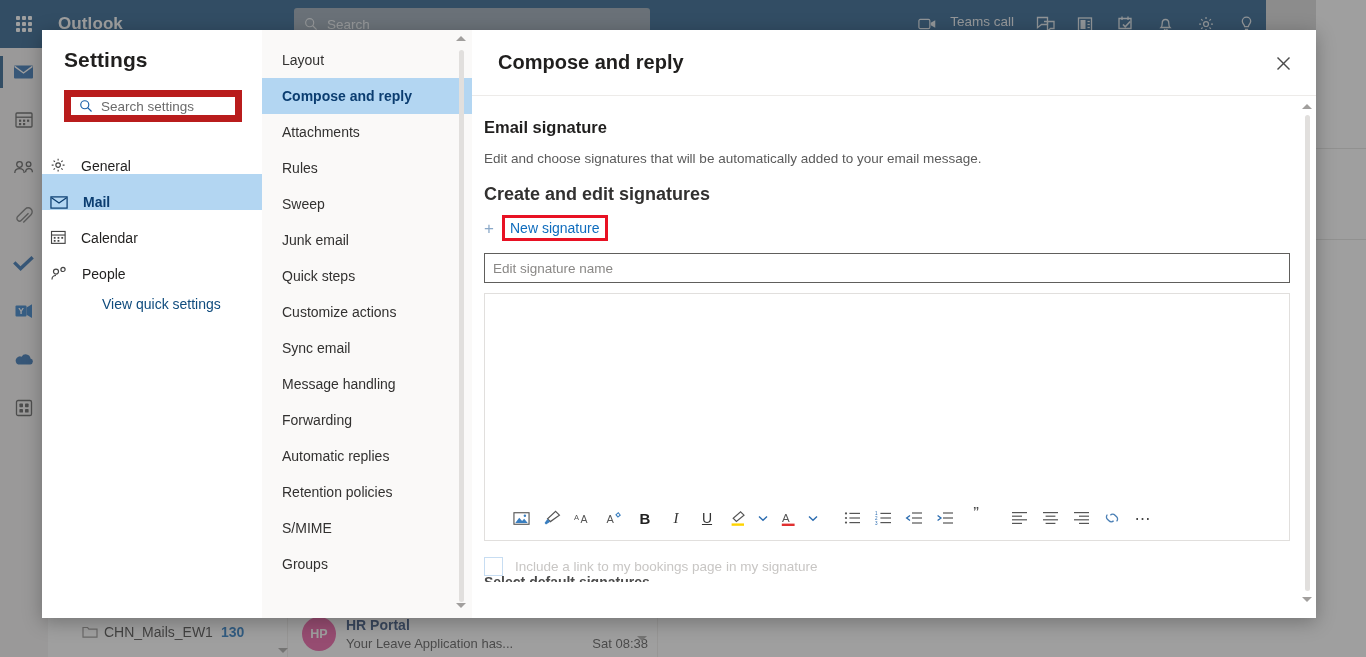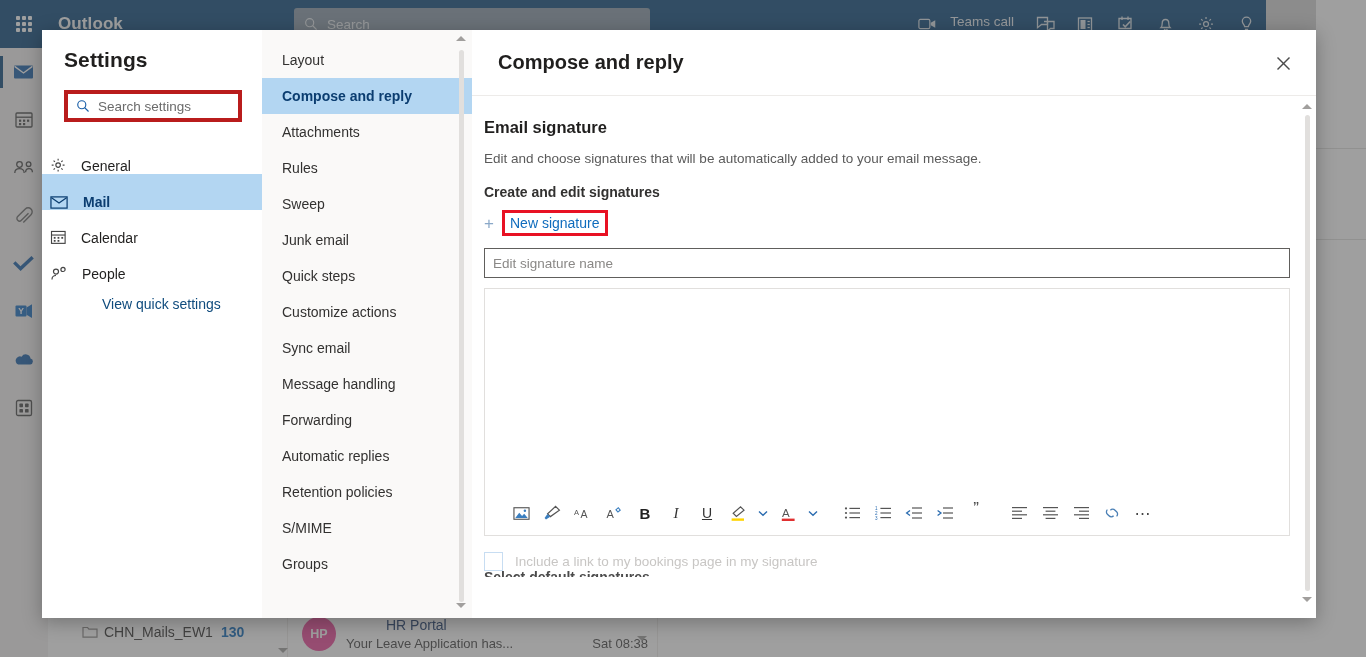--- a/index.html
+++ b/index.html
@@ -81,21 +81,21 @@
   .bg-msg {
     position: absolute; left: 0; bottom: -8px; width: 370px; height: 52px;
     display: flex; align-items: flex-start; padding: 4px 10px 0 14px; gap: 10px;
   }
   .bg-avatar {
     width: 34px; height: 34px; border-radius: 50%; background: #ec4899; color: #fff;
     display: flex; align-items: center; justify-content: center; font-size: 12.5px; font-weight: 600;
     flex: none;
   }
   .bg-msg-lines { flex: 1; min-width: 0; }
-  .bg-msg-sender { font-size: 14px; color: #1d3c6e; font-weight: 400; margin-left: 40px; }
+  .bg-msg-sender { font-size: 14px; color: #1d3c6e; font-weight: 700; }
   .bg-msg-sub { font-size: 13px; color: #444; margin-top: 3px; display: flex; justify-content: space-between; }
 
   .bg-reply-btn {
     position: absolute; right: 8px; top: 12px; font-size: 14px; color: #1d3c6e; font-weight: 600;
   }
   .bg-read-card {
     position: absolute; left: 640px; top: 100px; width: 120px; height: 92px;
     border: 1px solid #e1dfdd; border-radius: 4px; background: #fff;
   }
   .bg-green-tab {
@@ -108,21 +108,21 @@
   
   .dialog {
     position: absolute; left: 42px; top: 30px; width: 1274px; height: 588px;
     background: #ffffff; display: flex; box-shadow: 0 4px 18px rgba(0,0,0,.28);
   }
 
   
   .col-cats { width: 220px; flex: none; background: #ffffff; padding: 18px 0 0 0; position: relative; }
   .cats-title { font-size: 21px; font-weight: 600; color: #201f1e; padding: 0 0 0 22px; letter-spacing: .1px; }
   .search-settings {
-    margin: 18px 0 0 22px; width: 178px; height: 32px; border: 4px solid #b91c1c; background: #fff;
+    margin: 18px 0 0 22px; width: 178px; height: 32px; border: 7px solid #b91c1c; background: #fff;
     display: flex; align-items: center; padding: 0 8px; gap: 8px; cursor: text;
   }
   .search-settings .ph { font-size: 13.5px; color: #6b6b6b; }
   .cat-list { margin-top: 16px; }
   .cat-item {
     height: 36px; display: flex; align-items: flex-end; gap: 14px; padding-left: 8px;
     font-size: 14px; color: #201f1e; cursor: pointer;
   }
   .cat-item.active { background: #b3d6f2; color: #0b3d70; font-weight: 700; }
   .quick-link {
@@ -153,21 +153,21 @@
   }
   .main-title { font-size: 20px; font-weight: 600; color: #201f1e; }
   .close-x {
     position: absolute; right: 16px; top: 16px; width: 34px; height: 34px;
     display: flex; align-items: center; justify-content: center; cursor: pointer;
   }
   .main-body { padding: 22px 26px 0 12px; position: relative; }
 
   .sec-title { font-size: 16.5px; font-weight: 600; color: #201f1e; }
   .sec-desc { font-size: 13.5px; color: #5a5a5a; margin-top: 14px; }
-  .sub-label { font-size: 14px; color: #323130; font-weight: 600; margin-top: 18px; }
+  .sub-label { font-size: 18px; color: #323130; font-weight: 600; margin-top: 18px; }
 
   .new-sig-row { display: flex; align-items: center; margin-top: 10px; }
   .plus-icon { width: 16px; color: #8aa8c8; font-size: 17px; line-height: 1; margin-right: 2px; }
   .red-highlight { border: 3px solid #e81123; padding: 1px 2px; display: inline-flex; }
   .new-sig-link { font-size: 14px; color: #0f6cbd; cursor: pointer; padding: 1px 3px; }
 
   .sig-name-input {
     margin-top: 12px; height: 30px; border: 1px solid #605e5c; display: flex; align-items: center;
     padding: 0 8px; font-size: 13.5px; color: #8a8886; cursor: text;
   }

